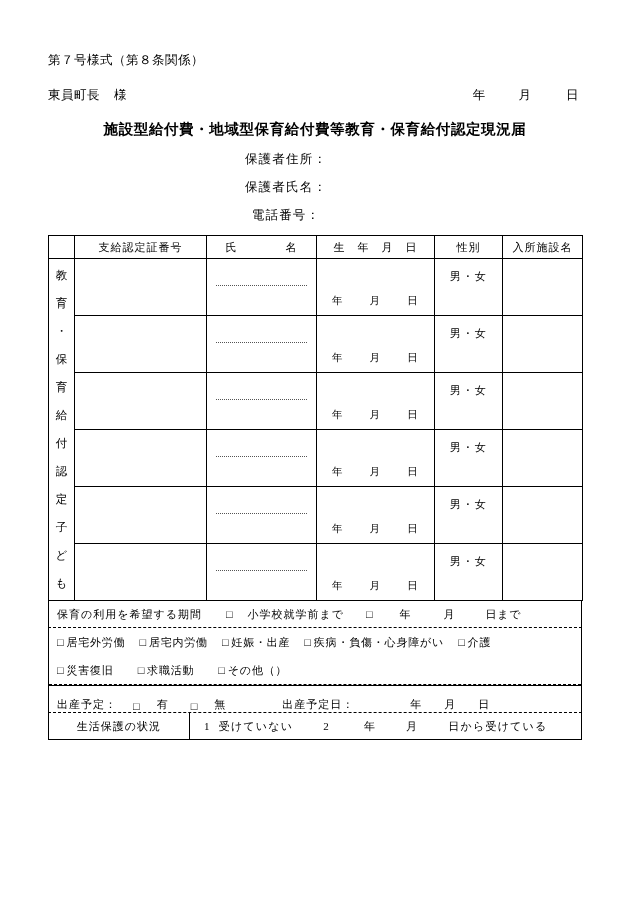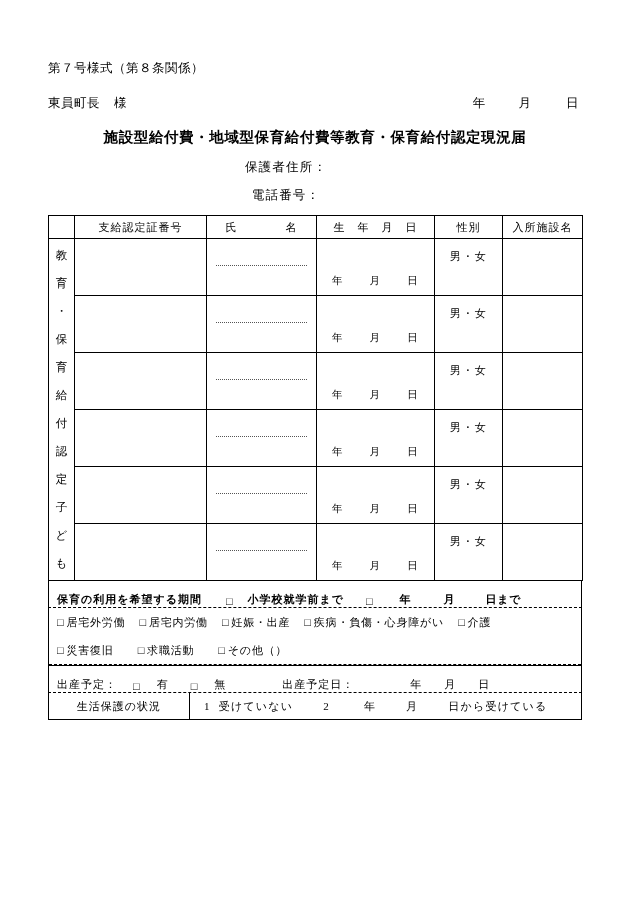--- a/index.html
+++ b/index.html
@@ -14,21 +14,21 @@
   .page {
     position: relative;
     width: 630px;
     height: 903px;
     background: #ffffff;
     overflow: hidden;
   }
   .doc {
     position: absolute;
     left: 48px;
-    top: 60px;
+    top: 52px;
     width: 534px;
   }
   .form-no {
     font-size: 12.5px;
     letter-spacing: 0.5px;
     margin-bottom: 18px;
   }
   .addressee-row {
     display: flex;
     align-items: baseline;
@@ -160,23 +160,22 @@
     width: 534px;
     font-size: 11px;
     letter-spacing: 0.8px;
   }
   .block-dashed-bottom {
     border-bottom: 1px dashed #000000;
   }
   .row-period {
     height: 26px;
     display: flex;
-    align-items: flex-end;
+    align-items: center;
     padding-left: 8px;
-    font-weight: bold;
   }
   .row-period .seg { display: inline-block; }
   .p-label { letter-spacing: 1px; }
   .p-box { margin-left: 24px; }
   .p-txt1 { margin-left: 14px; letter-spacing: 1px; }
   .p-box2 { margin-left: 22px; }
   .p-y { margin-left: 26px; width: 44px; }
   .p-m { width: 42px; }
   .p-d { }
 
@@ -255,20 +254,21 @@
       <span class="date-line">
         <span class="date-y">年</span>
         <span class="date-m">月</span>
         <span class="date-d">日</span>
       </span>
     </div>
 
     <div class="doc-title">施設型給付費・地域型保育給付費等教育・保育給付認定現況届</div>
 
     <div class="field-center">保護者住所：</div>
+    <div class="field-center">保護者氏名：</div>
     <div class="field-center">電話番号：</div>
 
 
     <table class="main">
       <colgroup>
         <col style="width:26px">
         <col style="width:132px">
         <col style="width:110px">
         <col style="width:118px">
         <col style="width:68px">

